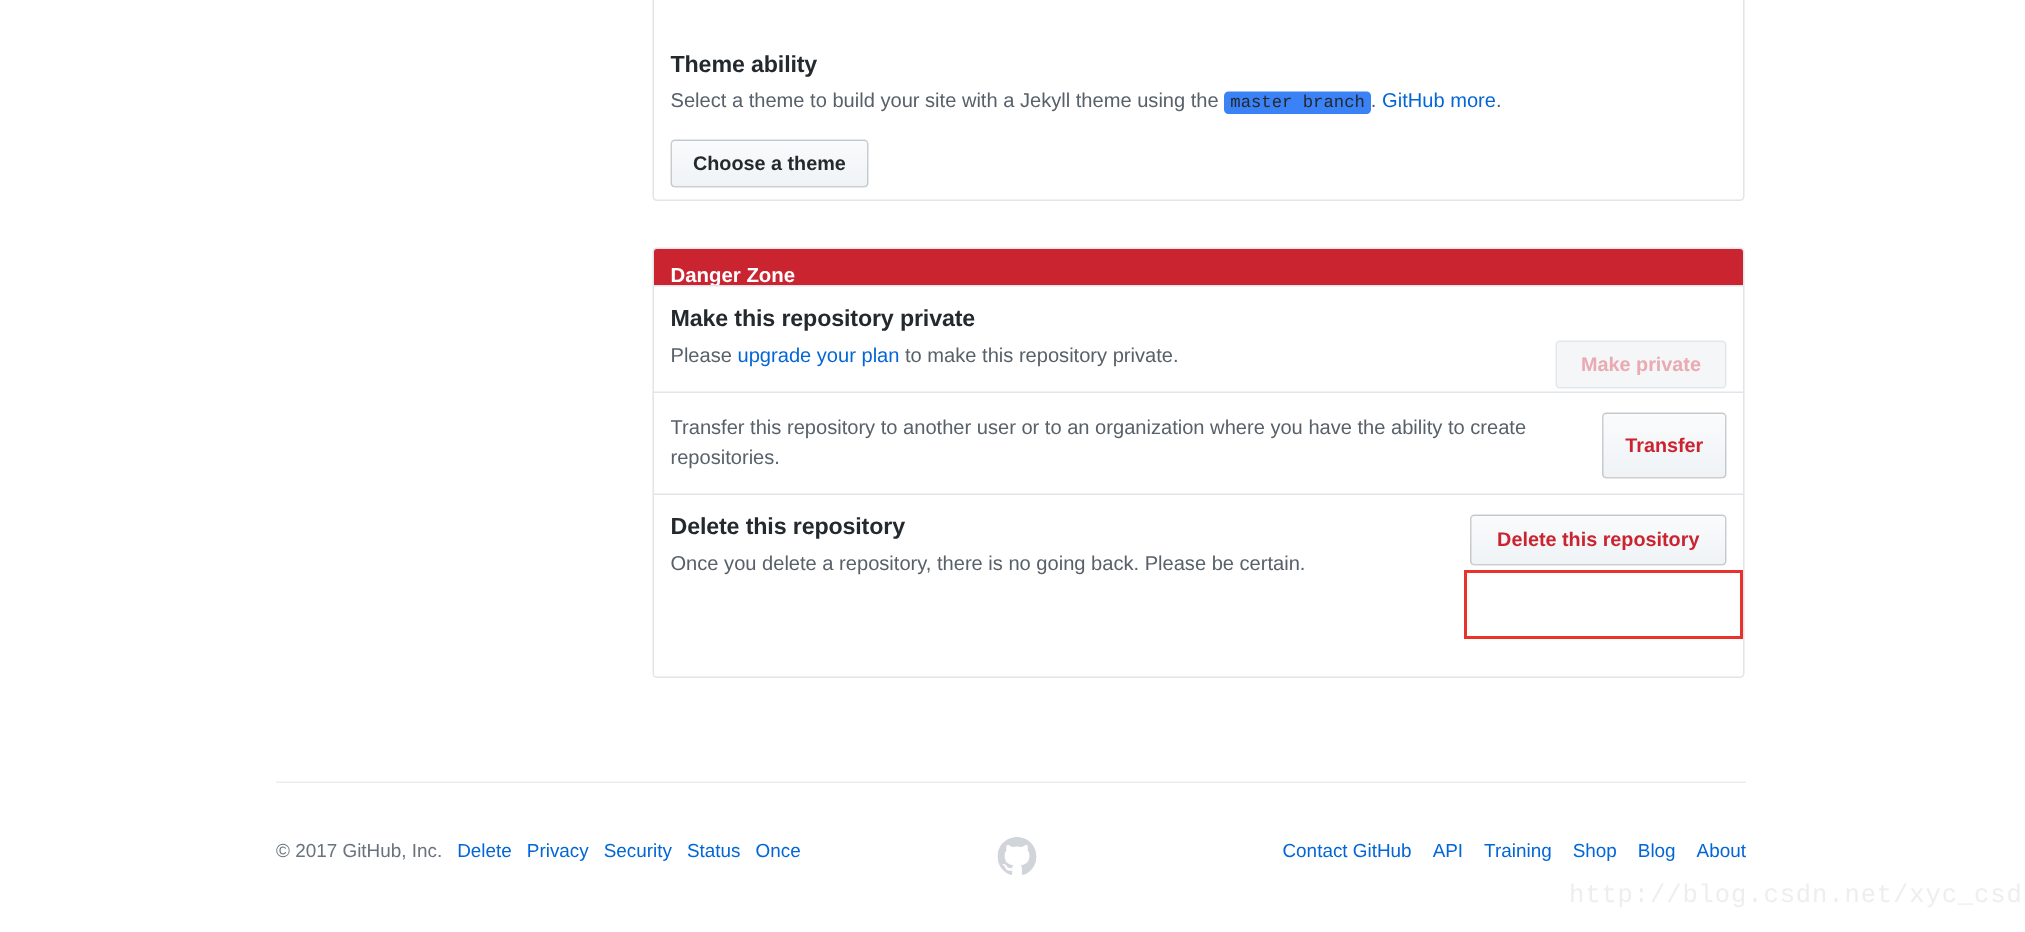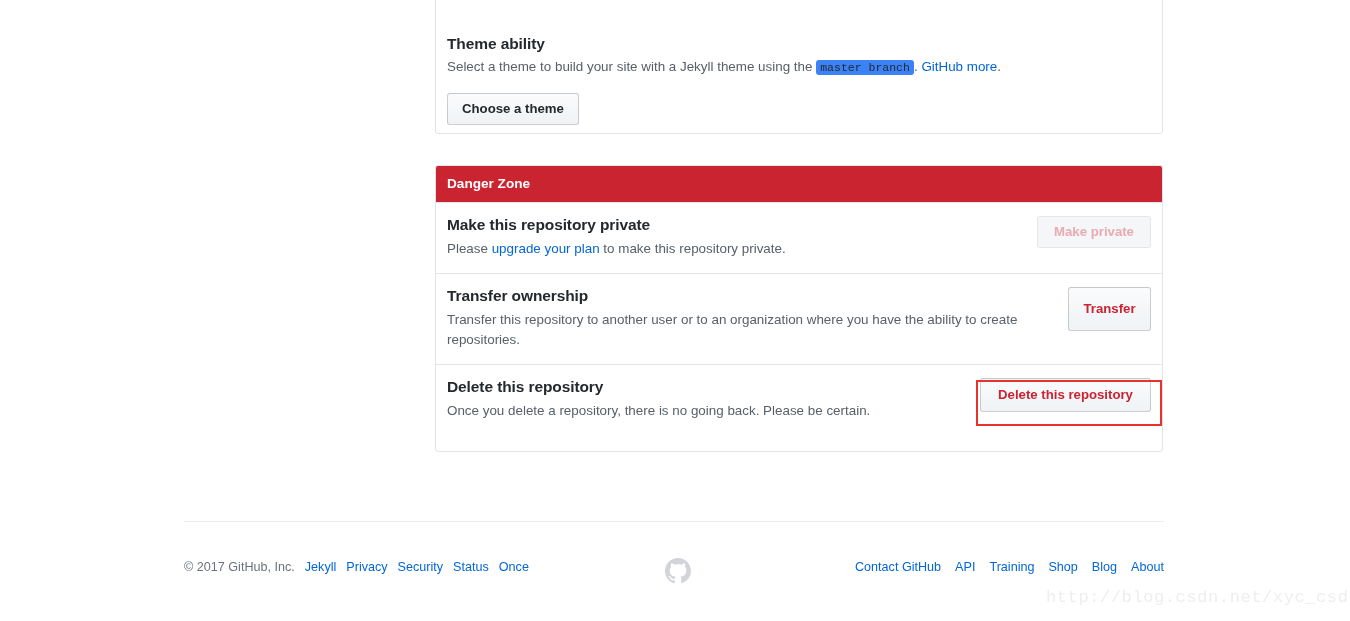--- a/index.html
+++ b/index.html
@@ -84,41 +84,42 @@
     box-sizing: border-box;
     text-align: center;
     white-space: nowrap;
   }
   .btn-danger { color: #cb2431; }
   .btn-disabled {
     color: #e9aab2;
     background: #f4f6f8;
     border-color: #e4e7ea;
     cursor: default;
+    margin-top: 23px;
   }
 
   #choose-theme-btn {
     position: absolute;
     left: 11px;
     top: 138px;
     height: 32px;
     padding: 0 14px;
     line-height: 30px;
   }
 
   
   #danger-panel {
     top: 165px;
     border: 1px solid #e1e4e8;
     border-radius: 3px;
     overflow: hidden;
     height: 287px;
   }
   #danger-header {
-    height: 36px;
+    height: 24px;
     background: #cb2431;
     color: #ffffff;
     font-size: 13.6px;
     font-weight: bold;
     line-height: 36px;
     padding-left: 11px;
     box-sizing: border-box;
   }
   .danger-row {
     position: relative;
@@ -228,41 +229,40 @@
 
   <div id="danger-header">Danger Zone</div>
 
   <div class="danger-row">
     <h3 class="sec-title">Make this repository private</h3>
     <p class="sec-desc"><span>Please </span><a class="lnk" href="#">upgrade your plan</a><span> to make this repository private.</span></p>
     <button class="btn btn-disabled row-action" id="make-private-btn">Make private</button>
   </div>
 
   <div class="danger-row">
-    <h3 class="sec-title">Transfer ownership</h3>
     <p class="sec-desc">Transfer this repository to another user or to an organization where you have the ability to create repositories.</p>
     <button class="btn btn-danger row-action" id="transfer-btn">Transfer</button>
   </div>
 
   <div class="danger-row">
     <h3 class="sec-title">Delete this repository</h3>
     <p class="sec-desc">Once you delete a repository, there is no going back. Please be certain.</p>
     <button class="btn btn-danger row-action" id="delete-repo-btn">Delete this repository</button>
   </div>
 </div>
 
 <div id="delete-annotation"></div>
 
 <div id="footer-divider"></div>
 
 <div id="footer">
 
   <div id="footer-left">
     <span class="copyright">© 2017 GitHub, Inc.</span>
-    <a class="lnk" href="#">Jekyll</a>
+    <a class="lnk" href="#">Delete</a>
     <a class="lnk" href="#">Privacy</a>
     <a class="lnk" href="#">Security</a>
     <a class="lnk" href="#">Status</a>
     <a class="lnk" href="#">Once</a>
   </div>
 
   <div id="footer-mark">
     <svg viewBox="0 0 16 16" width="26" height="26" fill="currentColor" aria-hidden="true">
       <path d="M8 0C3.58 0 0 3.58 0 8c0 3.54 2.29 6.53 5.47 7.59.4.07.55-.17.55-.38
                0-.19-.01-.82-.01-1.49-2.01.37-2.53-.49-2.69-.94-.09-.23-.48-.94-.82-1.13-.28-.15-.68-.52-.01-.53.63-.01

